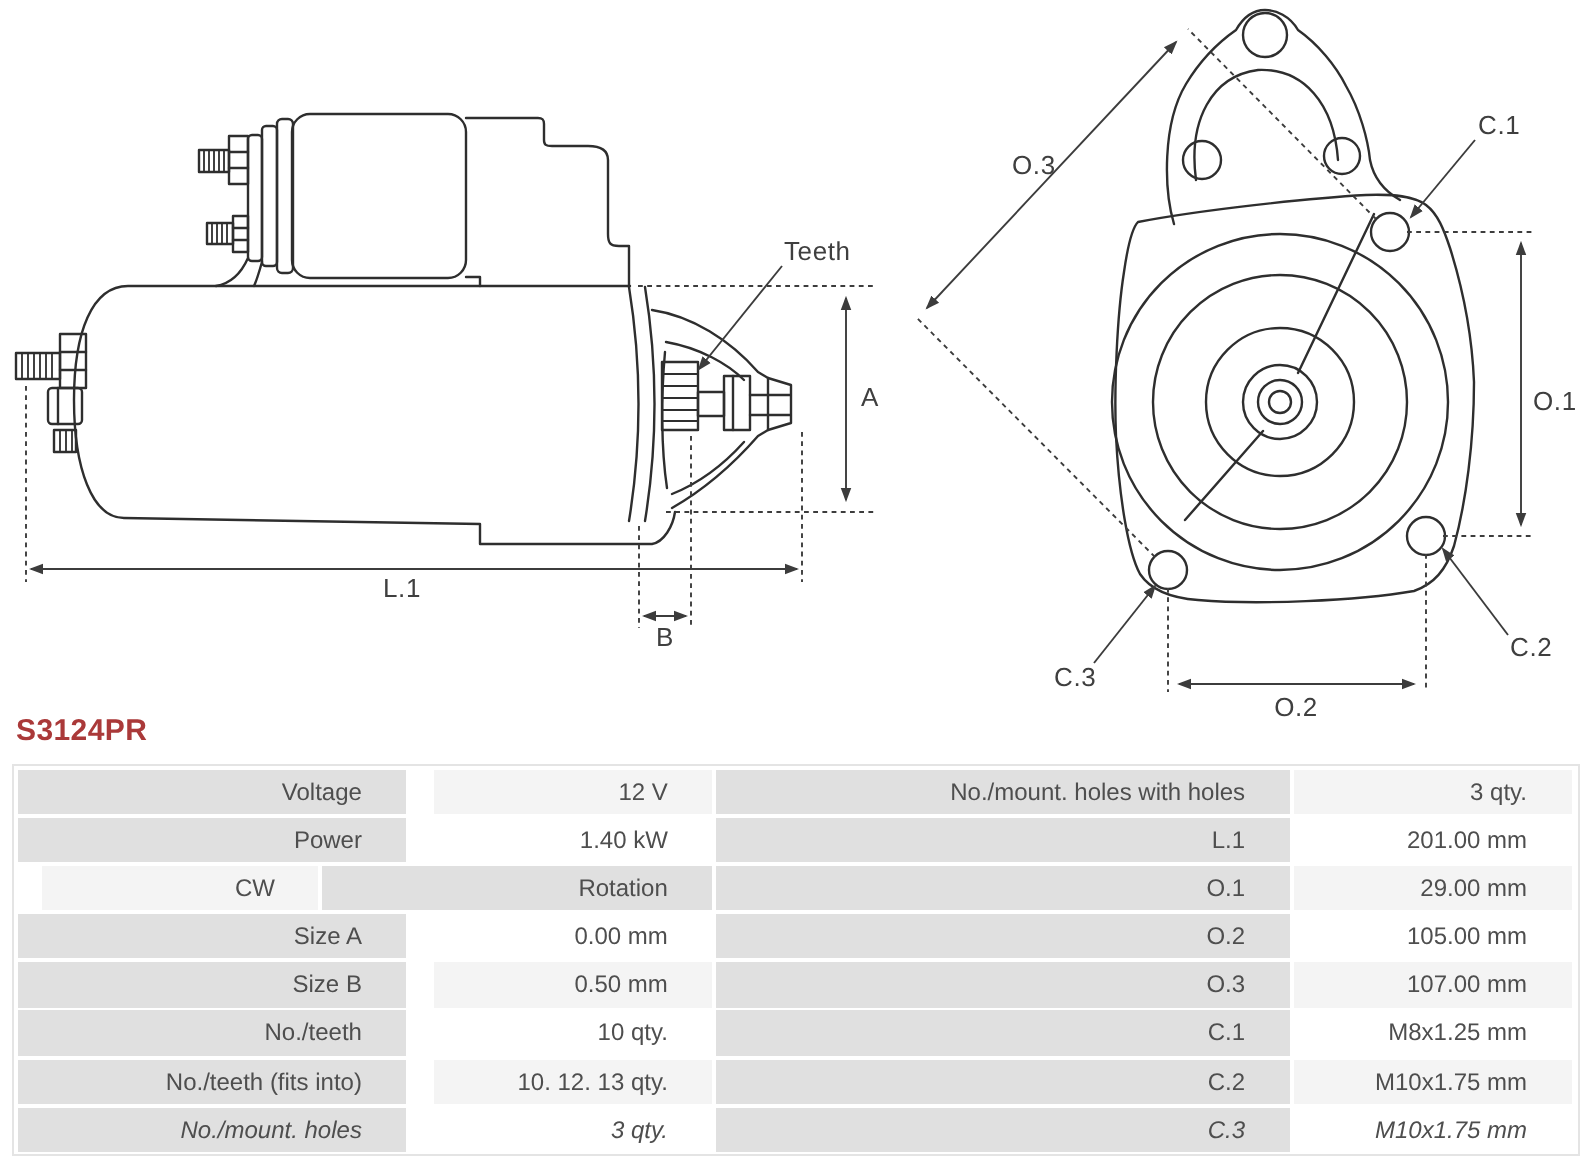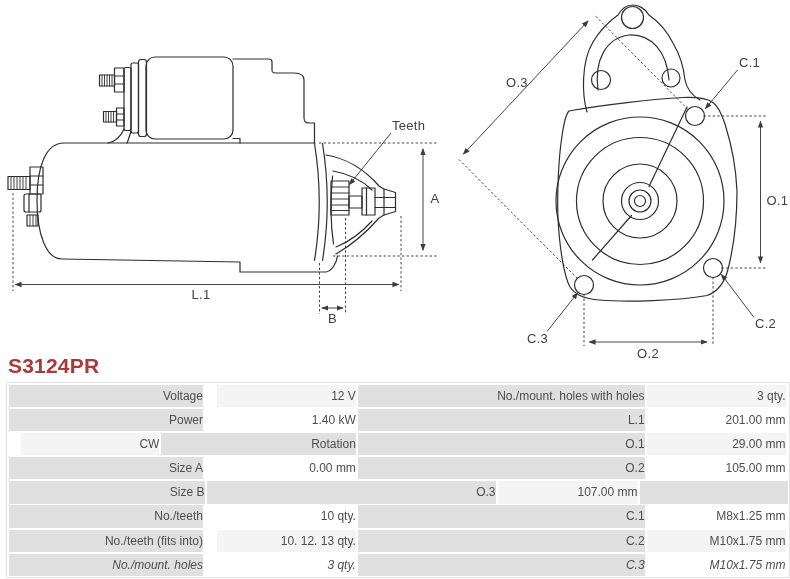--- a/index.html
+++ b/index.html
@@ -5,34 +5,34 @@
   html,body{margin:0;padding:0;}
   body{
     width:790px;height:579px;position:relative;overflow:hidden;
     background:#ffffff;
     font-family:"Liberation Sans", sans-serif;
   }
   #drawing{position:absolute;left:0;top:0;}
   .dim-text{font-family:"Liberation Sans", sans-serif;font-size:13px;fill:#3f3f3f;letter-spacing:.3px;}
   #part-number{
     position:absolute;left:8px;top:356px;
-    font-size:21px;line-height:19px;font-weight:600;letter-spacing:.2px;
+    font-size:15px;line-height:19px;font-weight:600;letter-spacing:.2px;
     color:#aa3939;
   }
   .spec-table{
     position:absolute;left:6px;top:382px;width:784px;height:196px;
     box-sizing:border-box;border:1px solid #e4e4e4;background:#ffffff;
     padding:1.5px;overflow:hidden;
   }
   .row{display:flex;column-gap:2px;height:22.3px;margin-bottom:1.9px;}
   .row:last-child{margin-bottom:0;font-style:italic;}
   .cell{
     box-sizing:border-box;height:100%;line-height:22.3px;
     font-size:12px;color:#4e4e4e;text-align:right;
-    padding-right:0;white-space:nowrap;overflow:hidden;
+    padding-right:22px;white-space:nowrap;overflow:hidden;
   }
   .c1{width:196px;background:#e0e0e0;}
   .c2{width:140px;background:#ffffff;margin-left:12px;}
   .c3{width:289px;background:#e0e0e0;}
   .c4{width:140px;background:#ffffff;}
   .c5{flex:1;background:#e0e0e0;padding-right:0;}
   .row:nth-child(odd) .c2,.row:nth-child(odd) .c4{background:#f4f4f4;}
 </style>
 </head>
 <body>
@@ -169,20 +169,21 @@
   </div>
   <div class="row">
     <div class="cell c1">Size A</div>
     <div class="cell c2">0.00 mm</div>
     <div class="cell c3">O.2</div>
     <div class="cell c4">105.00 mm</div>
     <div class="cell c5"></div>
   </div>
   <div class="row">
     <div class="cell c1">Size B</div>
+    <div class="cell c2">0.50 mm</div>
     <div class="cell c3">O.3</div>
     <div class="cell c4">107.00 mm</div>
     <div class="cell c5"></div>
   </div>
   <div class="row">
     <div class="cell c1">No./teeth</div>
     <div class="cell c2">10 qty.</div>
     <div class="cell c3">C.1</div>
     <div class="cell c4">M8x1.25 mm</div>
     <div class="cell c5"></div>

